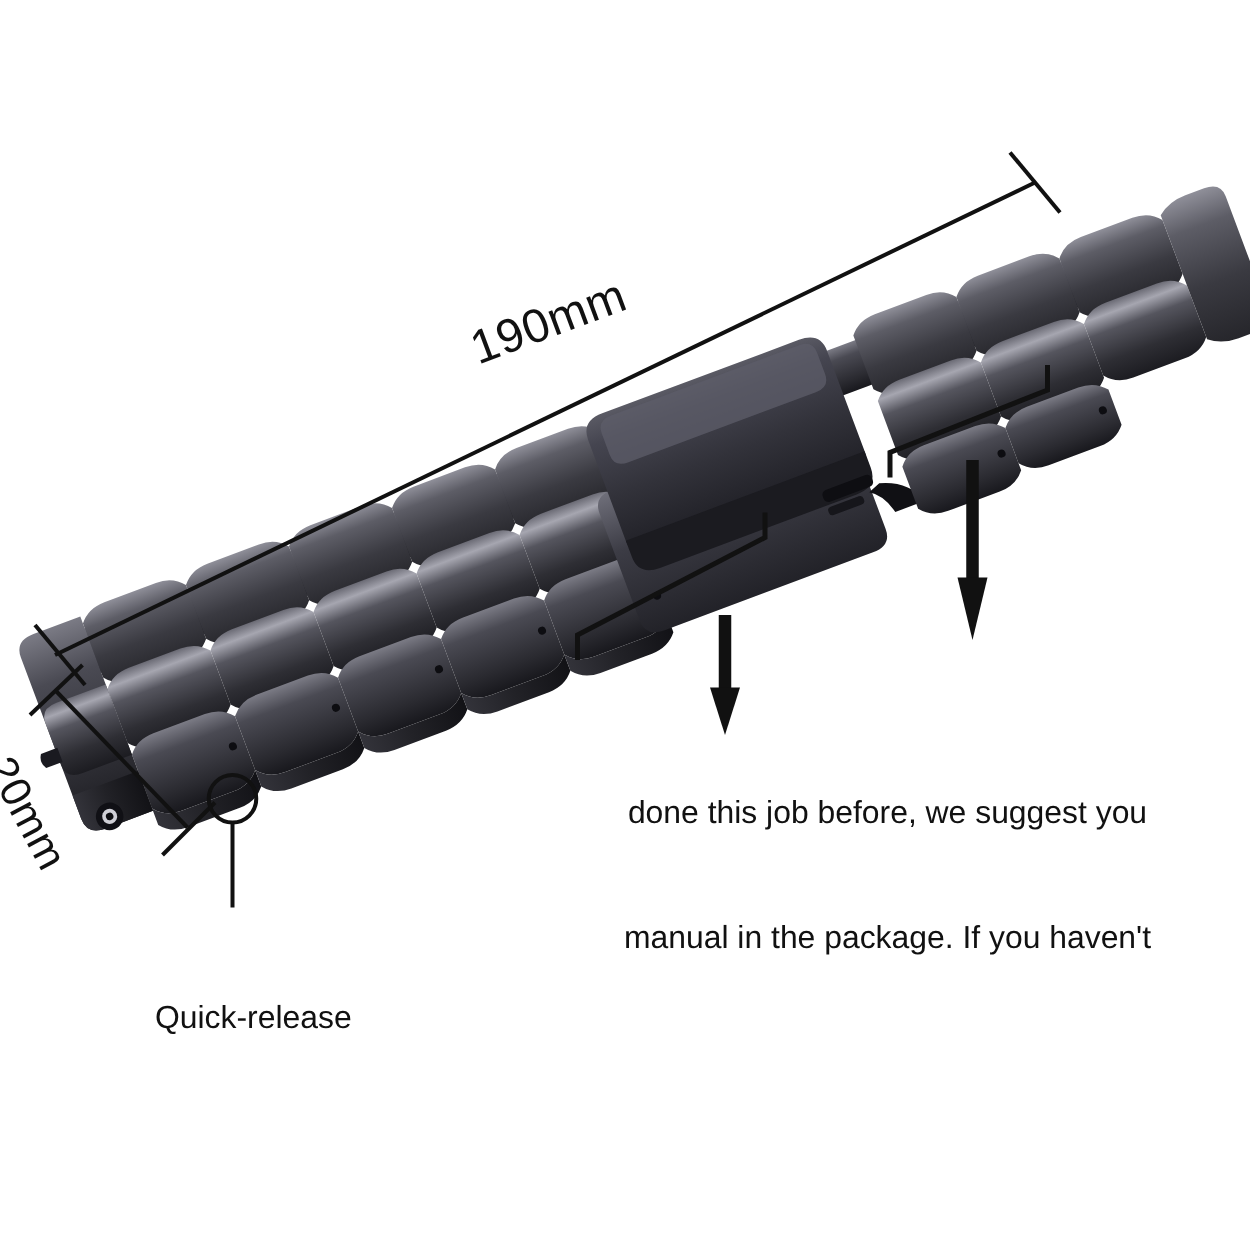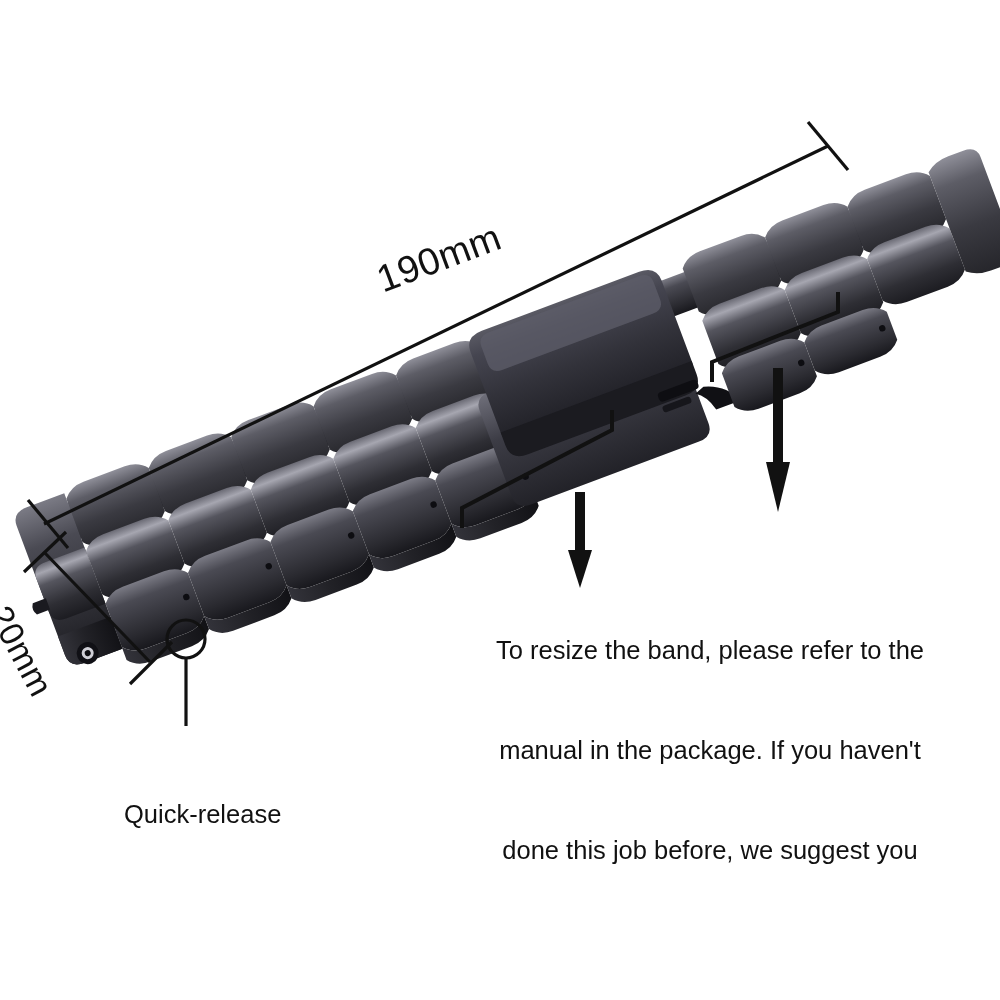--- a/index.html
+++ b/index.html
@@ -257,23 +257,22 @@
       <circle cx="186" cy="639" r="19" fill="none" stroke="#111111" stroke-width="3.2"></circle>
       <line x1="186" y1="658" x2="186" y2="726" stroke="#111111" stroke-width="3.2"></line>
     </g>
   </svg>
 
   <div class="txt" id="dim-190-label">190mm</div>
 
   <div class="txt" id="dim-20-label">20mm</div>
 
   <div class="txt" id="note-block">
-    <div>To resize the band, please refer to the</div>
+    <div>done this job before, we suggest you</div>
     <div>manual in the package. If you haven't</div>
-    <div>done this job before, we suggest you</div>
     
   </div>
 
   <div class="txt" id="pin-caption">
     <div>Quick-release</div>
   </div>
 
 </div>
 
 </body></html>

